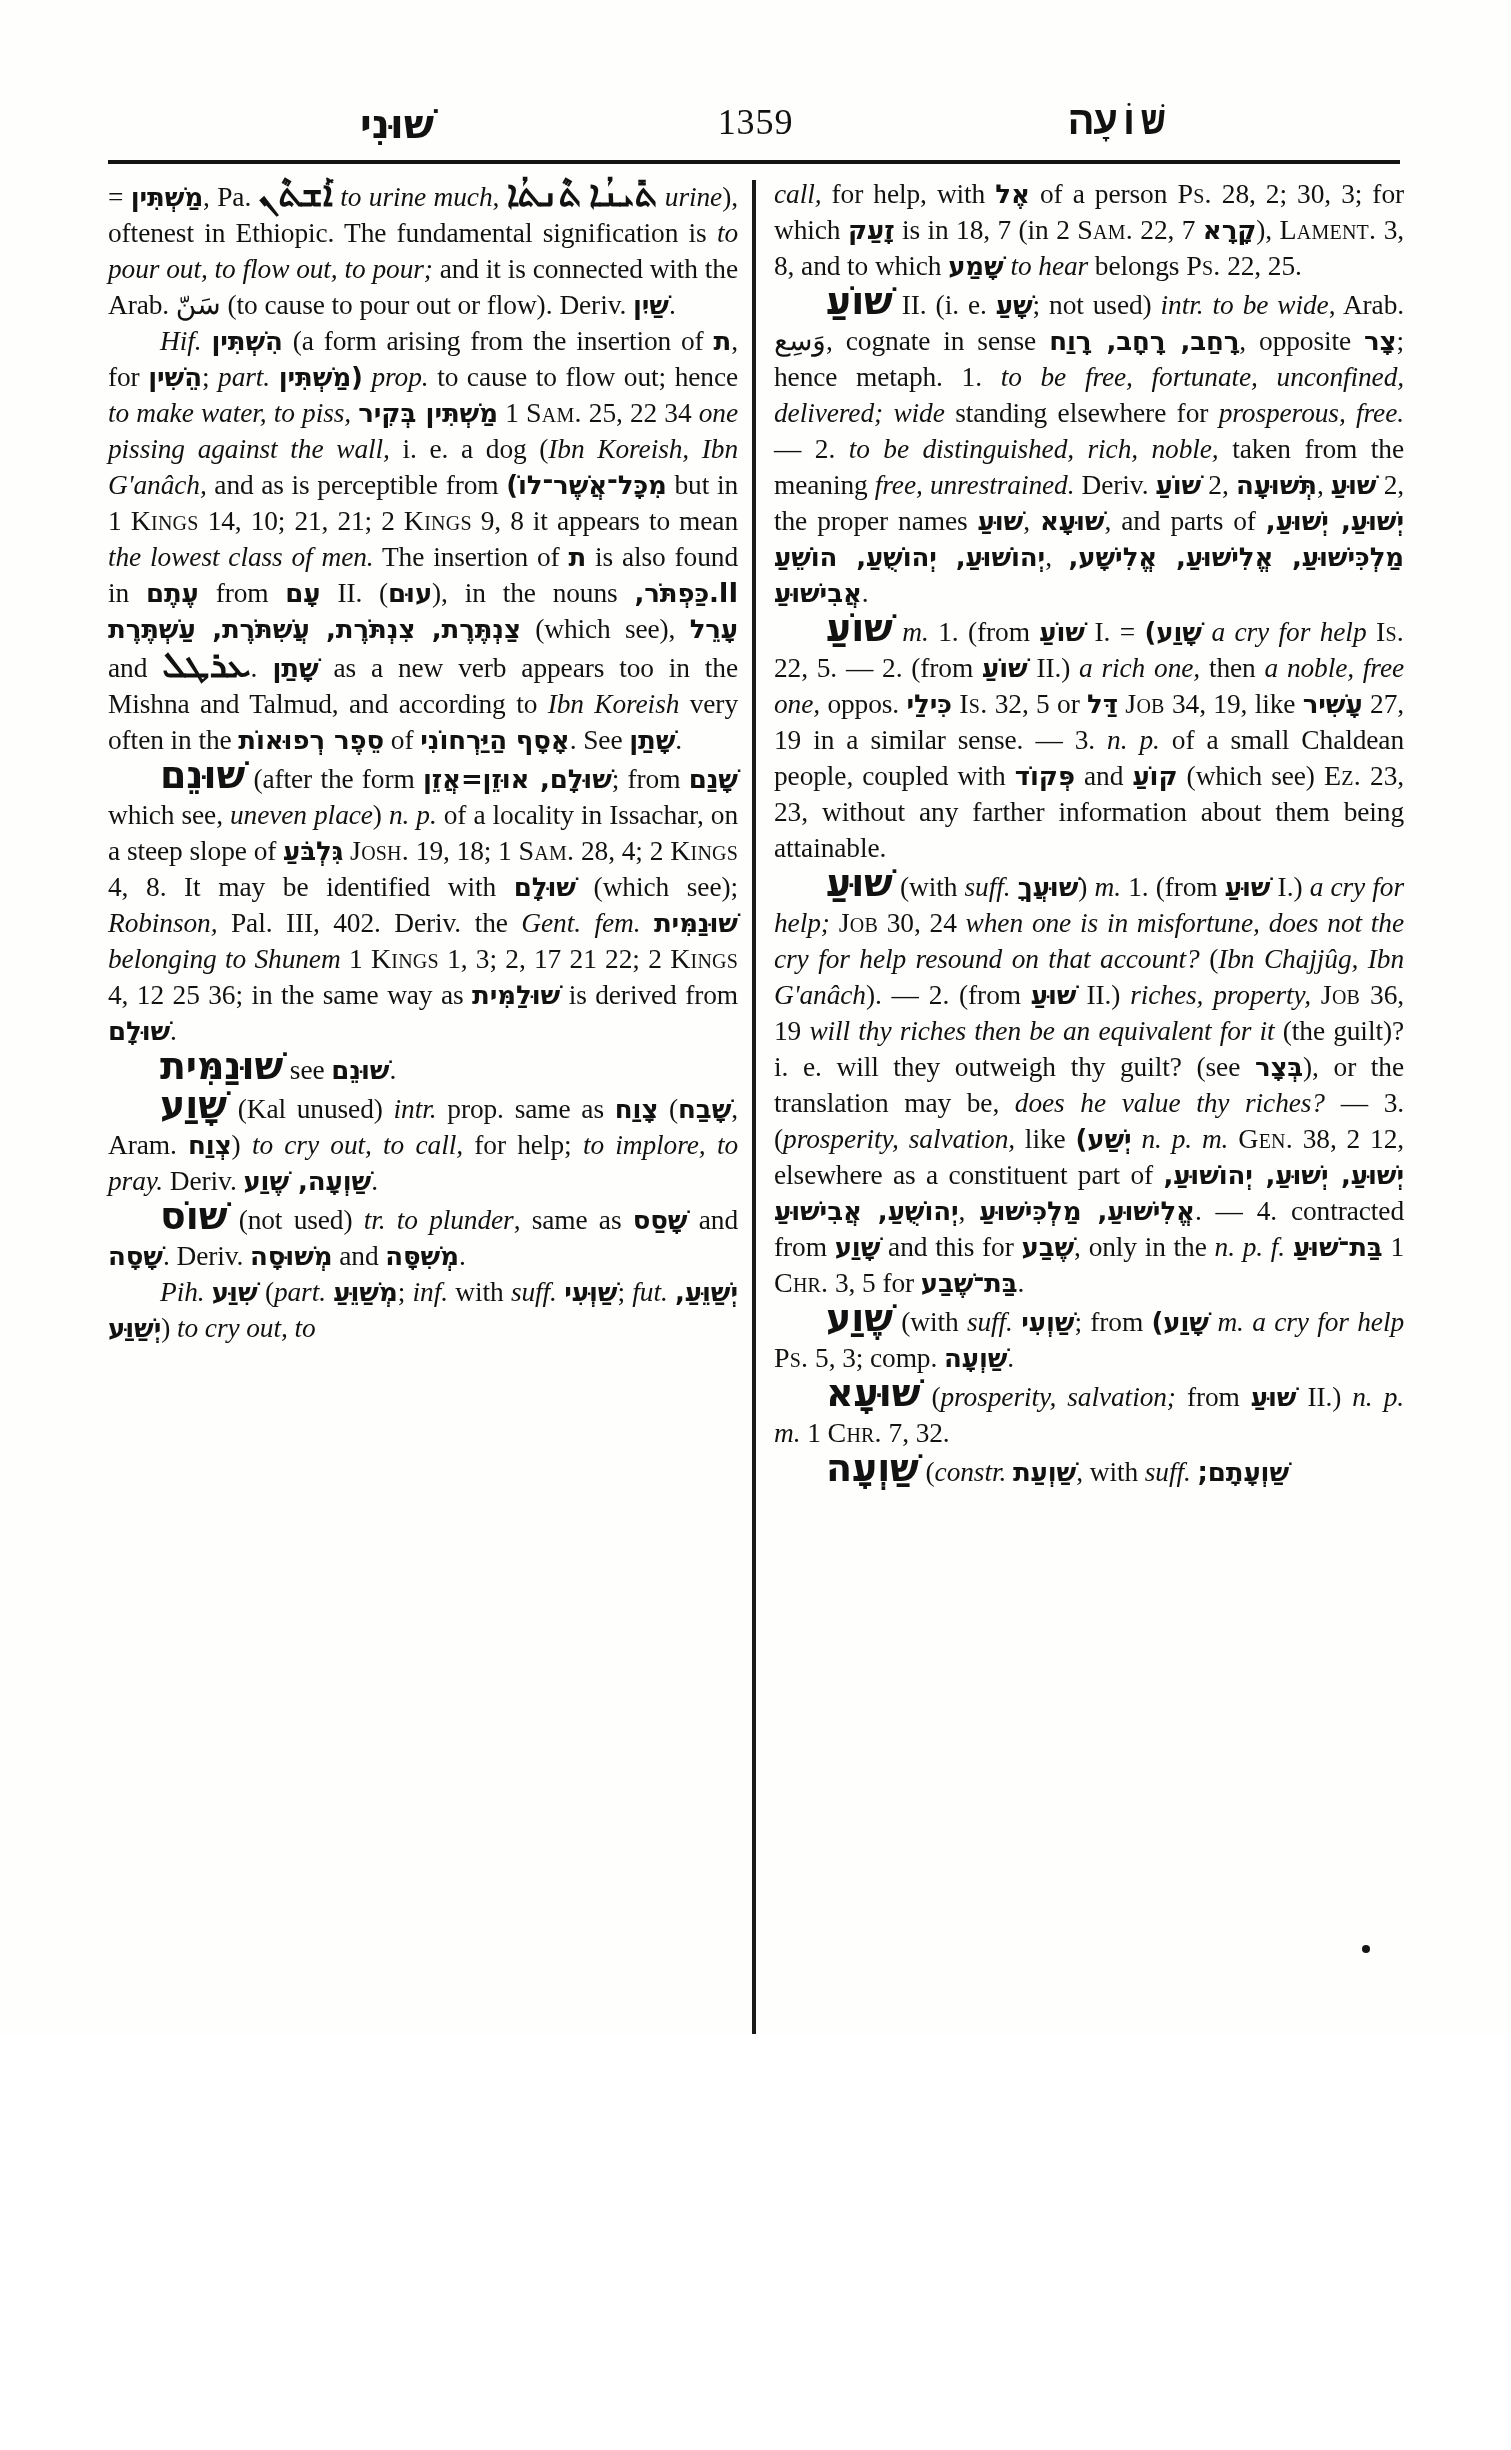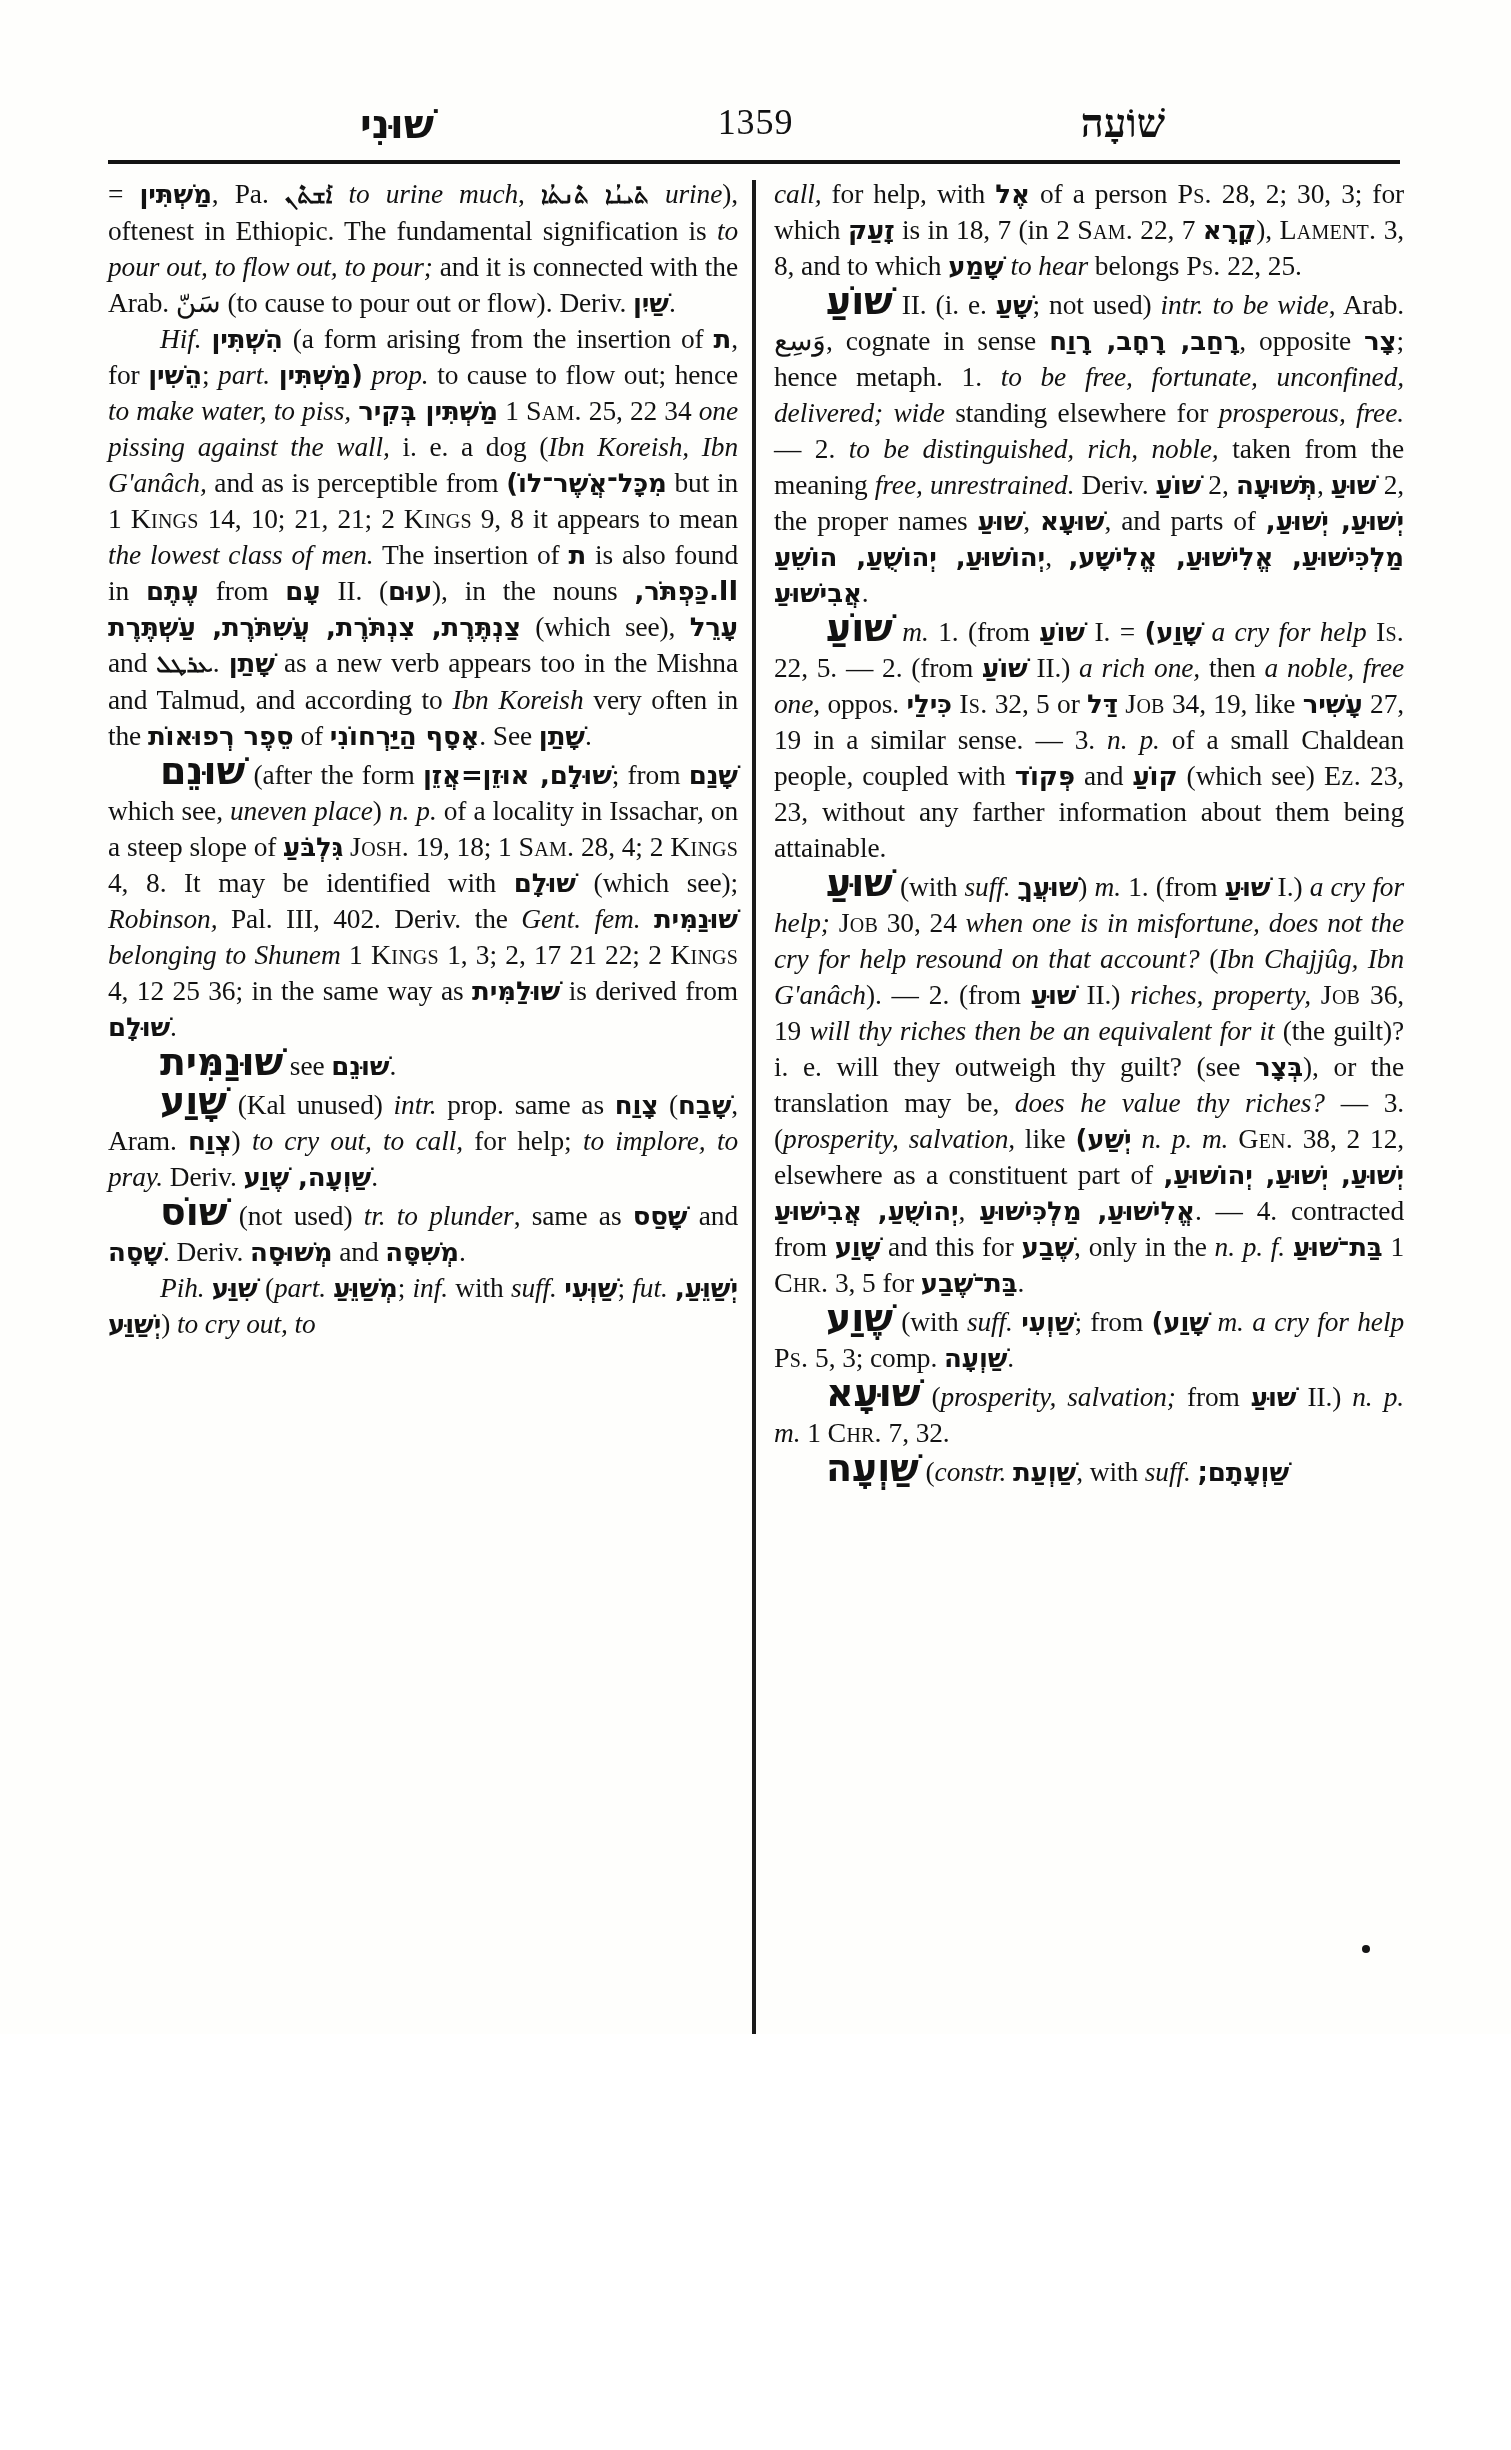--- a/index.html
+++ b/index.html
@@ -45,21 +45,21 @@
     font-weight: 400;
     letter-spacing: 0.9px;
   }
   .runhead .rh-right {
     position: absolute;
     right: 175px;
     top: 0;
     font-size: 40px;
     line-height: 54px;
     direction: rtl;
-    font-family: Liberation Serif, serif;
+    font-family: Liberation Mono, monospace;
     font-weight: 700;
   }
   .rule-top {
     position: absolute;
     left: 108px;
     top: 160px;
     width: 1292px;
     height: 3.6px;
     background: #131313;
   }
@@ -118,21 +118,21 @@
   .arab {
     font-family: Liberation Serif, serif;
     direction: rtl;
     unicode-bidi: isolate;
     font-size: 28px;
   }
   .syr {
     font-family: "DejaVu Sans", sans-serif;
     direction: rtl;
     unicode-bidi: isolate;
-    font-size: 23px;
+    font-size: 36px;
     font-weight: 700;
   }
   i, .it { font-style: italic; }
   .sc {
     font-variant: small-caps;
     font-size: 28px;
     letter-spacing: 0.2px;
   }
   .dot-mark {
     position: absolute;

